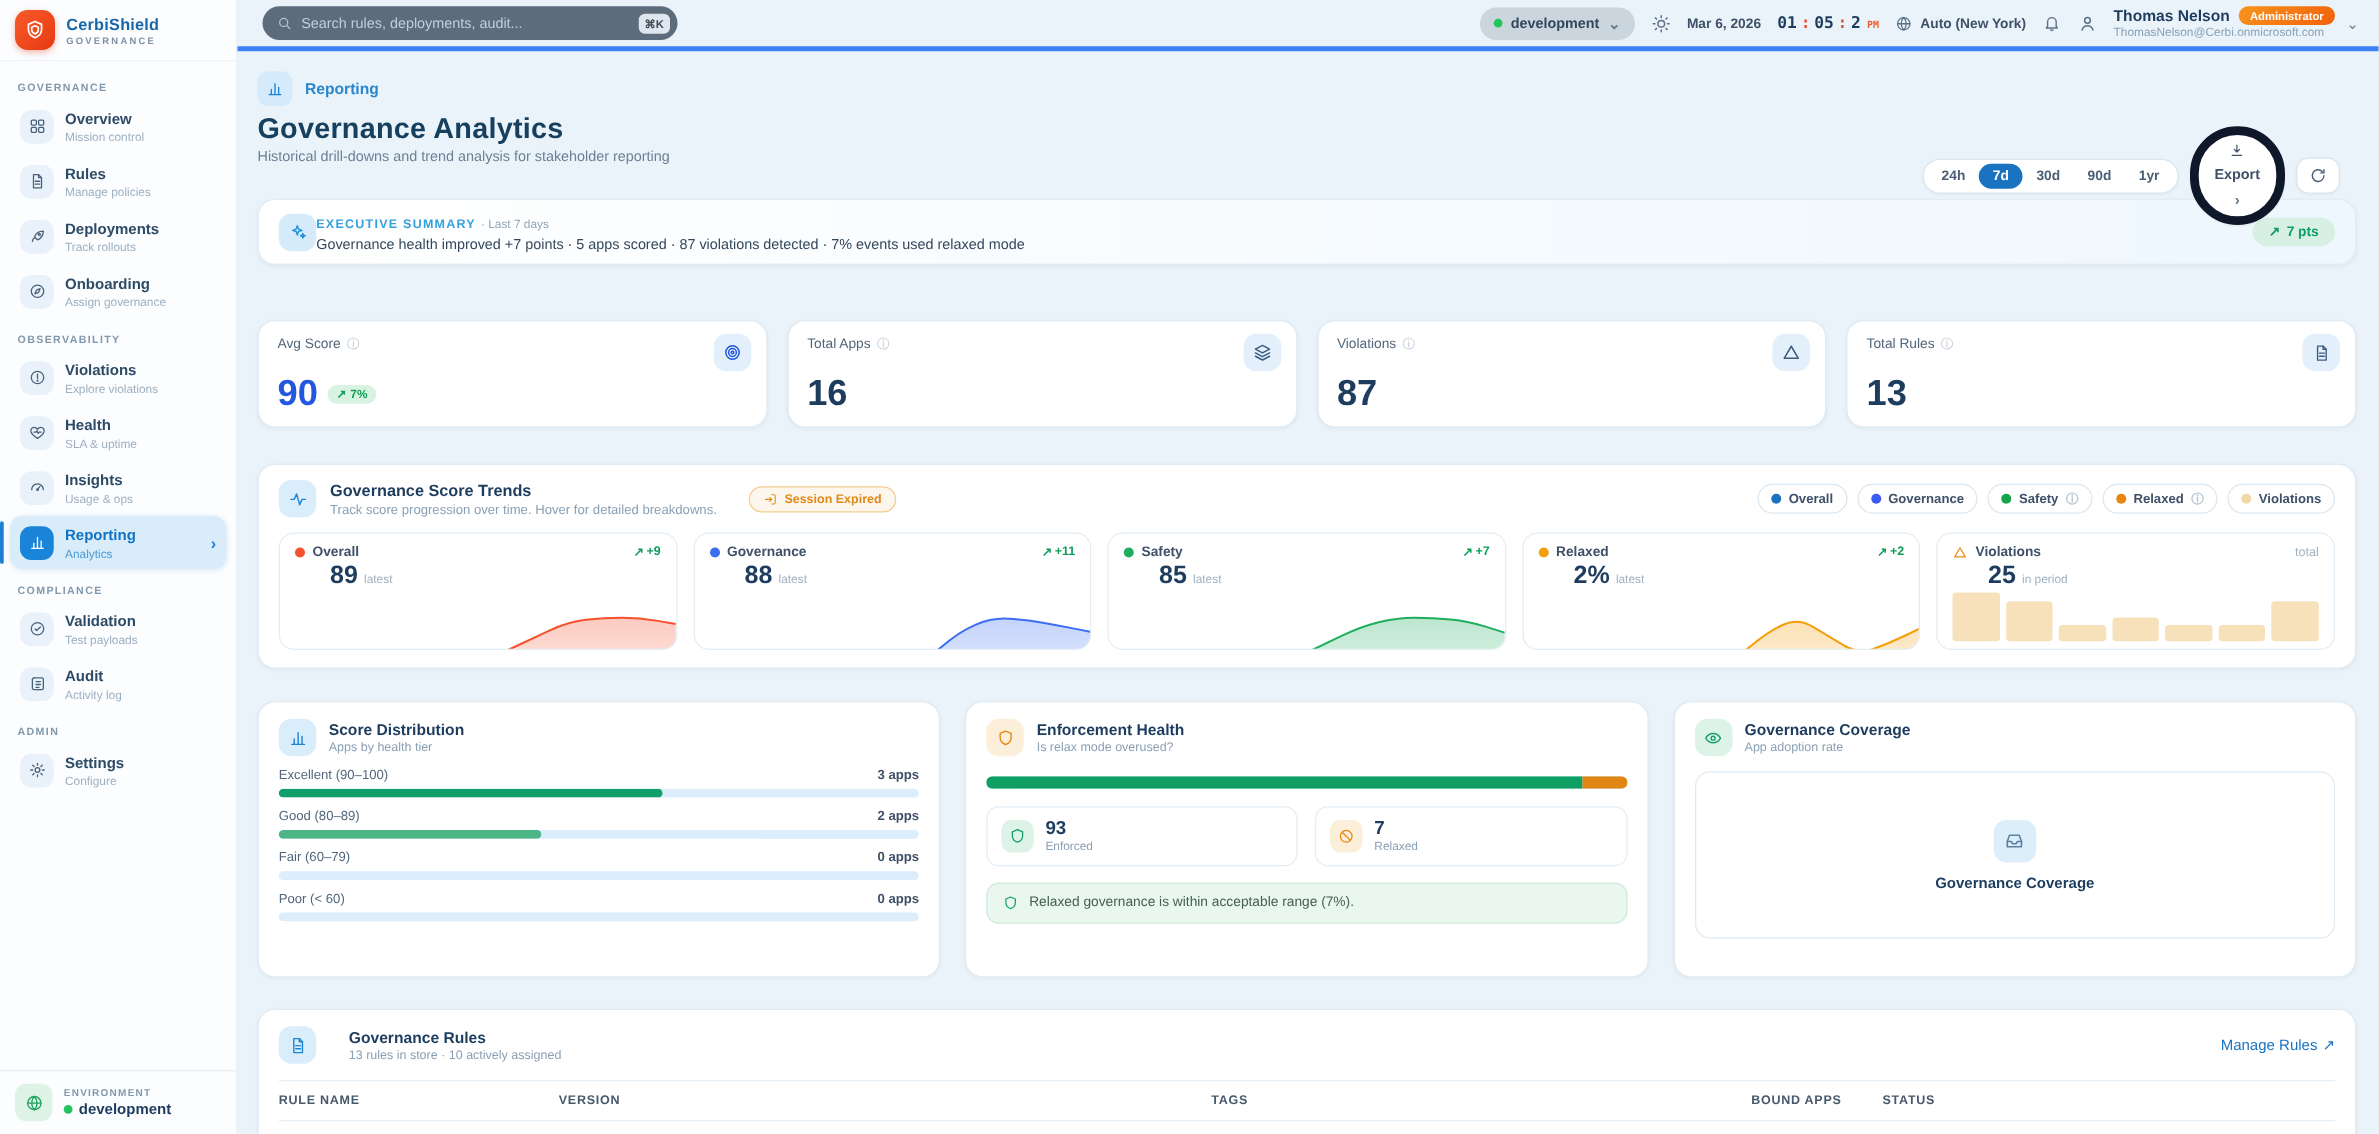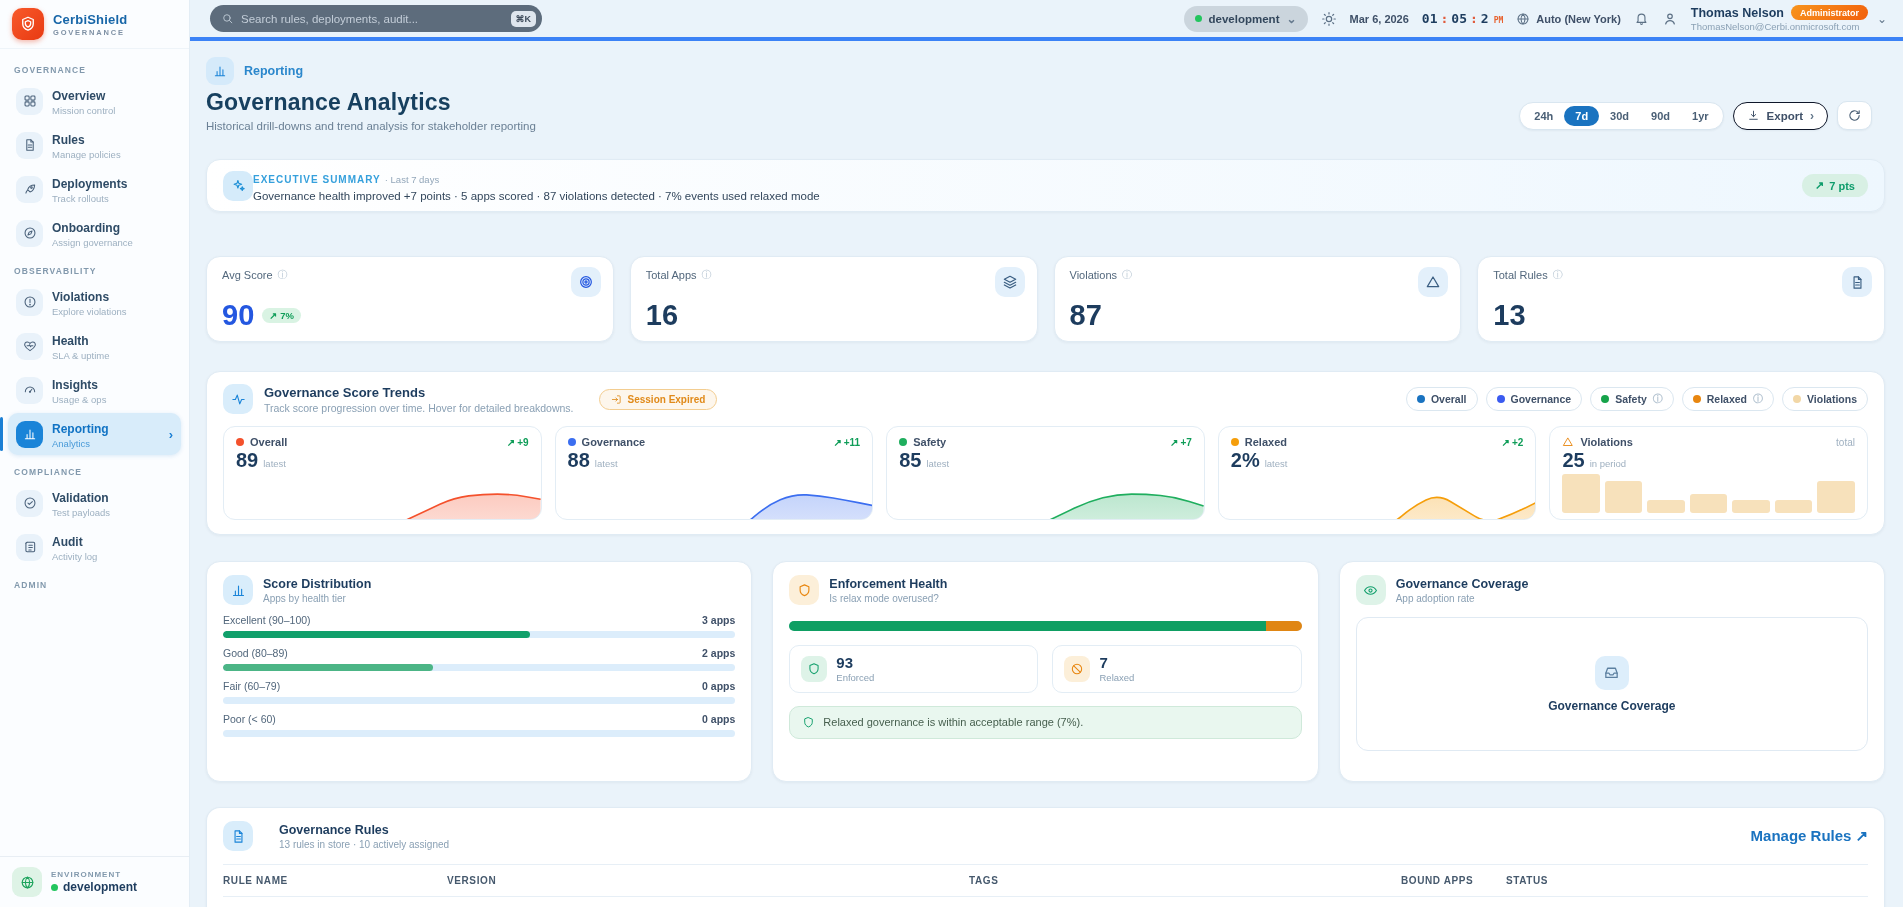--- a/index.html
+++ b/index.html
@@ -60,21 +60,21 @@
   .page-head { position:relative; }
   .crumb { display:flex; align-items:center; gap:10px; }
   .crumb-icon { width:28px; height:28px; border-radius:9px; background:#d5eafa; color:#1a84d8; display:flex; align-items:center; justify-content:center; }
   .crumb-label { font-size:12.5px; font-weight:bold; color:#2b87cc; }
   .page-title { font-size:23px; font-weight:bold; color:#17405f; margin-top:4px; letter-spacing:.2px; }
   .page-sub { font-size:11.5px; color:#6b8095; margin-top:4px; }
   .head-controls { position:absolute; right:13px; top:44px; display:flex; align-items:center; gap:9px; }
   .ranges { background:#fff; border:1px solid #d9e6f0; border-radius:999px; display:flex; align-items:center; padding:3px; box-shadow:0 1px 2px rgba(16,42,67,.05); }
   .range-btn { font-size:11px; font-weight:bold; color:#4a5f75; padding:4px 11px; border-radius:999px; cursor:pointer; }
   .range-btn.active { background:#1a73c0; color:#fff; }
-  .btn { background:#fff; border:1px solid #0f172a; border-radius:999px; display:flex; align-items:center; gap:7px; padding:6px 13px; font-size:11.5px; font-weight:bold; color:#3f5068; cursor:pointer; box-shadow:0 1px 2px rgba(16,42,67,.05); }
+  .btn { background:#fff; border:7px solid #0f172a; border-radius:999px; display:flex; align-items:center; gap:7px; padding:6px 13px; font-size:11.5px; font-weight:bold; color:#3f5068; cursor:pointer; box-shadow:0 1px 2px rgba(16,42,67,.05);flex-direction:column; }
   .btn-sq { background:#fff; border:1px solid #d9e6f0; border-radius:10px; padding:6px 9px; color:#4a5f75; cursor:pointer; box-shadow:0 1px 2px rgba(16,42,67,.05); }
 
   
   .card { background:#fff; border:1px solid #e0ebf4; border-radius:14px; box-shadow:0 1px 3px rgba(16,42,67,.05); }
 
   
   .exec { margin-top:27px; height:53px; display:flex; align-items:center; gap:0; padding:0 16px; background:linear-gradient(90deg,#ffffff,#eef7fe); }
   .exec-icon { width:30px; height:30px; min-width:30px; border-radius:10px; background:#d5ebfa; color:#1d8fd6; display:flex; align-items:center; justify-content:center; }
   .exec-label { font-size:10px; font-weight:bold; letter-spacing:1px; color:#35a0dc; }
   .exec-period { font-size:9.5px; color:#93a7ba; font-weight:normal; letter-spacing:0; margin-left:4px; }
@@ -102,21 +102,21 @@
   .legend { margin-left:auto; display:flex; gap:8px; }
   .lg-pill { background:#fff; border:1px solid #dbe7f0; border-radius:999px; padding:4px 10px; display:flex; align-items:center; gap:6px; font-size:10.5px; font-weight:bold; color:#3f5068; cursor:pointer; }
   .dot { width:8px; height:8px; border-radius:50%; display:inline-block; }
   .tgrid { margin-top:12px; display:grid; grid-template-columns:repeat(5,1fr); gap:13px; }
   .tcard { border:1px solid #e3edf5; border-radius:12px; padding:9px 12px 0; height:94px; display:flex; flex-direction:column; overflow:hidden; background:#fff; }
   .tc-head { display:flex; align-items:center; gap:6px; }
   .tc-label { font-size:11px; font-weight:bold; color:#3f5068; }
   .tc-delta { margin-left:auto; font-size:10px; font-weight:bold; color:#0f9d58; display:flex; gap:2px; }
   .tc-corner { margin-left:auto; font-size:10px; color:#9fb0c0; }
   .tc-val { display:flex; align-items:baseline; gap:5px; margin-top:2px; }
-  .tc-num { font-size:20px; font-weight:bold; color:#1d3c5e; line-height:1; }
+  .tc-num { font-size:20px; font-weight:bold; color:#1d3c5e; line-height:1;margin-left:28px; }
   .tc-unit { font-size:9.5px; color:#9fb0c0; }
   .tc-chart { flex:1; margin:2px -12px 0; }
   .tc-chart svg { width:100%; height:100%; }
   .tc-bars { flex:1; display:flex; align-items:flex-end; gap:5px; margin:4px 0 6px; }
   .vbar { flex:1; border-radius:3px; }
   .warn-mini { color:#e8860f; display:flex; }
 
   
   .bgrid { margin-top:26px; display:grid; grid-template-columns:repeat(3,1fr); gap:20px; }
   .bcard { height:221px; padding:13px 16px; }
@@ -139,21 +139,21 @@
   .ebox-label { font-size:9.5px; color:#8aa0b4; }
   .note { margin-top:13px; background:#e9f7ef; border:1px solid #cfe9da; border-radius:10px; padding:9px 12px; display:flex; align-items:center; gap:8px; font-size:11px; color:#47604f; }
   .cov-box { margin-top:12px; border:1px solid #e0eaf3; border-radius:12px; height:134px; display:flex; flex-direction:column; align-items:center; justify-content:center; gap:6px; text-align:center; }
   .cov-icon { width:34px; height:34px; border-radius:10px; background:#ddeefb; color:#5c80a0; display:flex; align-items:center; justify-content:center; }
   .cov-title { font-size:12px; font-weight:bold; color:#1d3c5e; margin-top:3px; }
   .cov-text { font-size:10px; color:#95a9bb; max-width:290px; line-height:1.45; }
 
   
   .rules { margin-top:25px; padding:13px 16px 0; border-bottom:none; border-bottom-left-radius:0; border-bottom-right-radius:0; }
   .rules-head { display:flex; align-items:center; gap:26px; }
-  .rules-link { margin-left:auto; font-size:15px; font-weight:bold; color:#1a73c0; display:flex; gap:4px; cursor:pointer; }
+  .rules-link { margin-left:auto; font-size:12px; font-weight:normal; color:#1a73c0; display:flex; gap:4px; cursor:pointer; }
   .thead { margin-top:13px; display:grid; grid-template-columns:224px 522px 432px 105px 1fr; border-top:1px solid #e7eff6; border-bottom:1px solid #e7eff6; padding:10px 0; font-size:10px; font-weight:bold; letter-spacing:.6px; color:#46596d; }
   .trow { display:grid; grid-template-columns:221px 523px 140px 526px 48px 1fr; align-items:center; padding:12px 0; cursor:pointer; }
 </style>
 </head>
 <body>
 
 <aside class="sidebar">
   <div class="brand">
     <div class="logo">
       <svg width="18" height="18" viewBox="0 0 24 24" class="ic" stroke-width="2">
@@ -266,20 +266,29 @@
           <svg width="14" height="14" viewBox="0 0 24 24" class="ic">
             <path d="M7 4h11a2 2 0 0 1 2 2v12a2 2 0 0 1-2 2H7a2 2 0 0 1-2-2V6"></path>
             <path d="M7 4a2 2 0 0 0-2 2M10 9h6M10 13h6M10 17h4"></path>
           </svg>
         </span>
       <span><span class="nav-title">Audit</span><div class="nav-sub">Activity log</div></span>
     </div>
 
     <div class="sec-label">ADMIN</div>
 
+    <div class="nav-item">
+      <span class="nav-icon">
+          <svg width="14" height="14" viewBox="0 0 24 24" class="ic">
+            <circle cx="12" cy="12" r="3.2"></circle>
+            <path d="M12 2.8v2.6M12 18.6v2.6M2.8 12h2.6M18.6 12h2.6M5.5 5.5l1.8 1.8M16.7 16.7l1.8 1.8M18.5 5.5l-1.8 1.8M7.3 16.7l-1.8 1.8"></path>
+          </svg>
+        </span>
+      <span><span class="nav-title">Settings</span><div class="nav-sub">Configure</div></span>
+    </div>
   </nav>
 
   <div class="env-foot">
     <span class="env-icon">
         <svg width="15" height="15" viewBox="0 0 24 24" class="ic">
           <circle cx="12" cy="12" r="8.5"></circle>
           <path d="M3.5 12h17M12 3.5c2.3 2.3 3.4 5.2 3.4 8.5s-1.1 6.2-3.4 8.5c-2.3-2.3-3.4-5.2-3.4-8.5s1.1-6.2 3.4-8.5z"></path>
         </svg>
       </span>
     <span>

